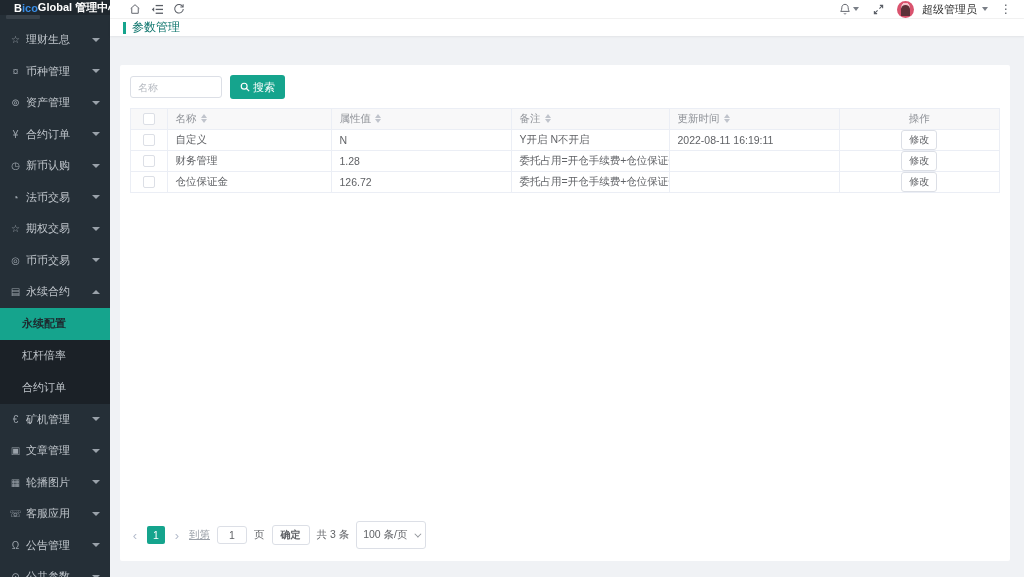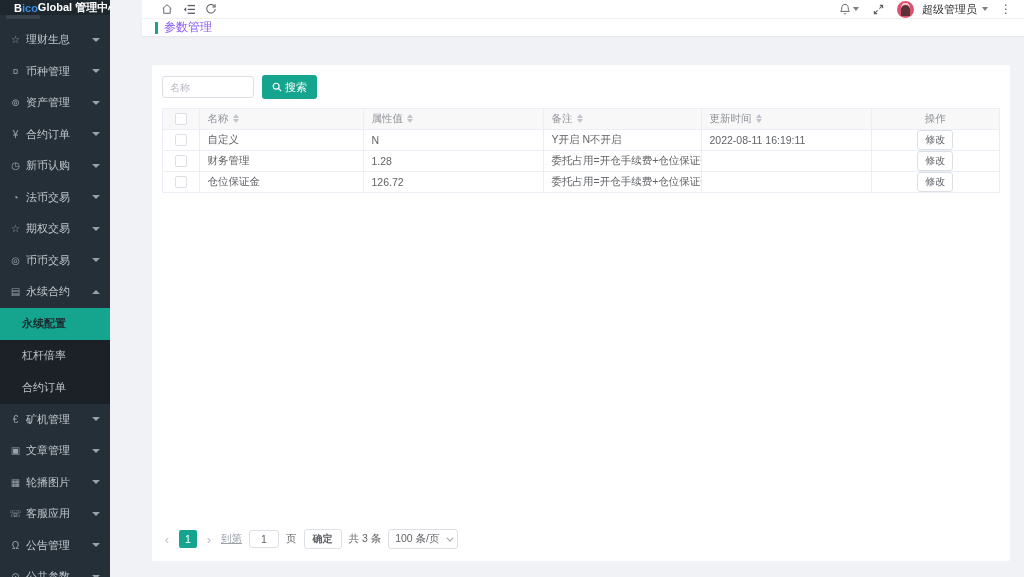--- a/index.html
+++ b/index.html
@@ -16,34 +16,34 @@
   .mi { height:31.5px; display:flex; align-items:center; padding:0 10px 0 9px; color:#c0c6cc; cursor:pointer; }
   .mi-ic { width:13px; font-size:10px; color:#9aa2aa; margin-right:4px; text-align:center; flex:none; }
   .mi-tx { flex:1; font-size:11px; white-space:nowrap; overflow:hidden; }
   .caret-d { width:0; height:0; border-left:4px solid transparent; border-right:4px solid transparent; border-top:4px solid #9aa2aa; flex:none; }
   .caret-u { width:0; height:0; border-left:4px solid transparent; border-right:4px solid transparent; border-bottom:4px solid #9aa2aa; flex:none; }
   .submenu { background:#1b2127; }
   .smi { height:32px; display:flex; align-items:center; padding-left:22px; color:#c0c6cc; font-size:11px; cursor:pointer; }
   .smi.active { background:#15a48d; color:#1e2a2f; font-weight:bold; }
 
   
-  .main { flex:1; display:flex; flex-direction:column; min-width:0;padding-left:32px; }
+  .main { flex:1; display:flex; flex-direction:column; min-width:0; }
   .navbar { height:22px; background:#fff; display:flex; align-items:center; padding:0 8px 0 14px; border-bottom:1px solid #f2f2f2; }
   .nav-ic { width:22px; height:18px; display:flex; align-items:center; justify-content:center; cursor:pointer; color:#5a5e66; }
   .nav-ic svg { display:block; }
   .nav-right { margin-left:auto; display:flex; align-items:center; gap:8px; }
   .mini-caret { width:0; height:0; border-left:3px solid transparent; border-right:3px solid transparent; border-top:4px solid #7a7f87; margin-left:2px; }
   .avatar { width:17px; height:17px; border-radius:50%; background:radial-gradient(circle at 50% 35%, #f3c1c9 0 30%, #d9536e 31% 100%); position:relative; overflow:hidden; flex:none; }
   .avatar:after { content:""; position:absolute; left:4px; top:4px; width:9px; height:11px; border-radius:5px 5px 0 0; background:#5c3138; }
   .user { display:flex; align-items:center; gap:3px; cursor:pointer; color:#333; }
   .more { color:#5a5e66; font-size:12px; padding:0 4px; cursor:pointer; letter-spacing:0; }
 
   .breadcrumb { height:24px; background:#fff; display:flex; align-items:center; padding-left:13px; box-shadow:0 1px 2px rgba(0,0,0,0.06); position:relative; z-index:1; }
   .bc-bar { width:3px; height:12px; background:#15a48d; margin-right:6px; }
-  .bc-title { font-size:12px; color:#8b5cf6; }
+  .bc-title { font-size:12px; color:#0f766e; }
 
   .content { flex:1; padding:9px 14px 26px 10px; }
   .card { background:#fff; height:496px; border-radius:2px; padding:10px; display:flex; flex-direction:column;margin-top:20px; }
 
   .search-row { display:flex; align-items:center; gap:8px; margin-bottom:9px; }
   .search-input { width:92px; height:22px; border:1px solid #dcdfe6; border-radius:3px; padding:0 7px; font-size:10px; color:#606266; outline:none; font-family:inherit; }
   .search-input::placeholder { color:#b6bac1; }
   .search-btn { height:24px; background:#15a48d; color:#fff; border:none; border-radius:3px; font-size:11px; padding:0 10px; display:flex; align-items:center; gap:3px; cursor:pointer; font-family:inherit; }
 
   .tablewrap { border:1px solid #ebeef5; border-bottom:none; }
@@ -60,21 +60,21 @@
   .cb { width:12px; height:12px; border:1px solid #dcdfe6; border-radius:2px; background:#fff; margin:0 auto; cursor:pointer; }
   .col-op { text-align:center; }
   .edit-btn { border:1px solid #dcdfe6; background:#fff; color:#606266; font-size:10px; border-radius:3px; padding:2px 7px; cursor:pointer; font-family:inherit; }
 
   .pagination { margin-top:auto; display:flex; align-items:center; gap:7px; color:#606266; font-size:10.5px; padding-bottom:2px; }
   .pg-arrow { color:#b4bccc; font-size:13px; cursor:pointer; width:10px; text-align:center; }
   .pg-num { min-width:18px; height:18px; background:#15a48d; color:#fff; border-radius:2px; display:flex; align-items:center; justify-content:center; font-size:10.5px; cursor:pointer; }
   .pg-label { color:#9aa0a8;text-decoration:underline; }
   .pg-input { width:30px; height:18px; border:1px solid #dcdfe6; border-radius:3px; text-align:center; font-size:10.5px; color:#606266; outline:none; font-family:inherit; }
   .pg-ok { height:20px; border:1px solid #dcdfe6; background:#fff; border-radius:3px; font-size:10px; color:#606266; padding:0 8px; cursor:pointer; font-weight:bold; font-family:inherit; }
-  .pg-select { height:20px; border:1px solid #dcdfe6; border-radius:3px; display:flex; align-items:center; gap:6px; padding:0 6px; cursor:pointer; color:#606266; }
+  .pg-select { height:28px; border:1px solid #dcdfe6; border-radius:3px; display:flex; align-items:center; gap:6px; padding:0 6px; cursor:pointer; color:#606266; }
   .chev-dn { width:5px; height:5px; border-right:1px solid #909399; border-bottom:1px solid #909399; transform:rotate(45deg) translateY(-2px); }
 </style>
 </head>
 <body>
 
 <div class="app">
 
   <aside class="sidebar">
     <div class="logo">
       <span>B</span>

